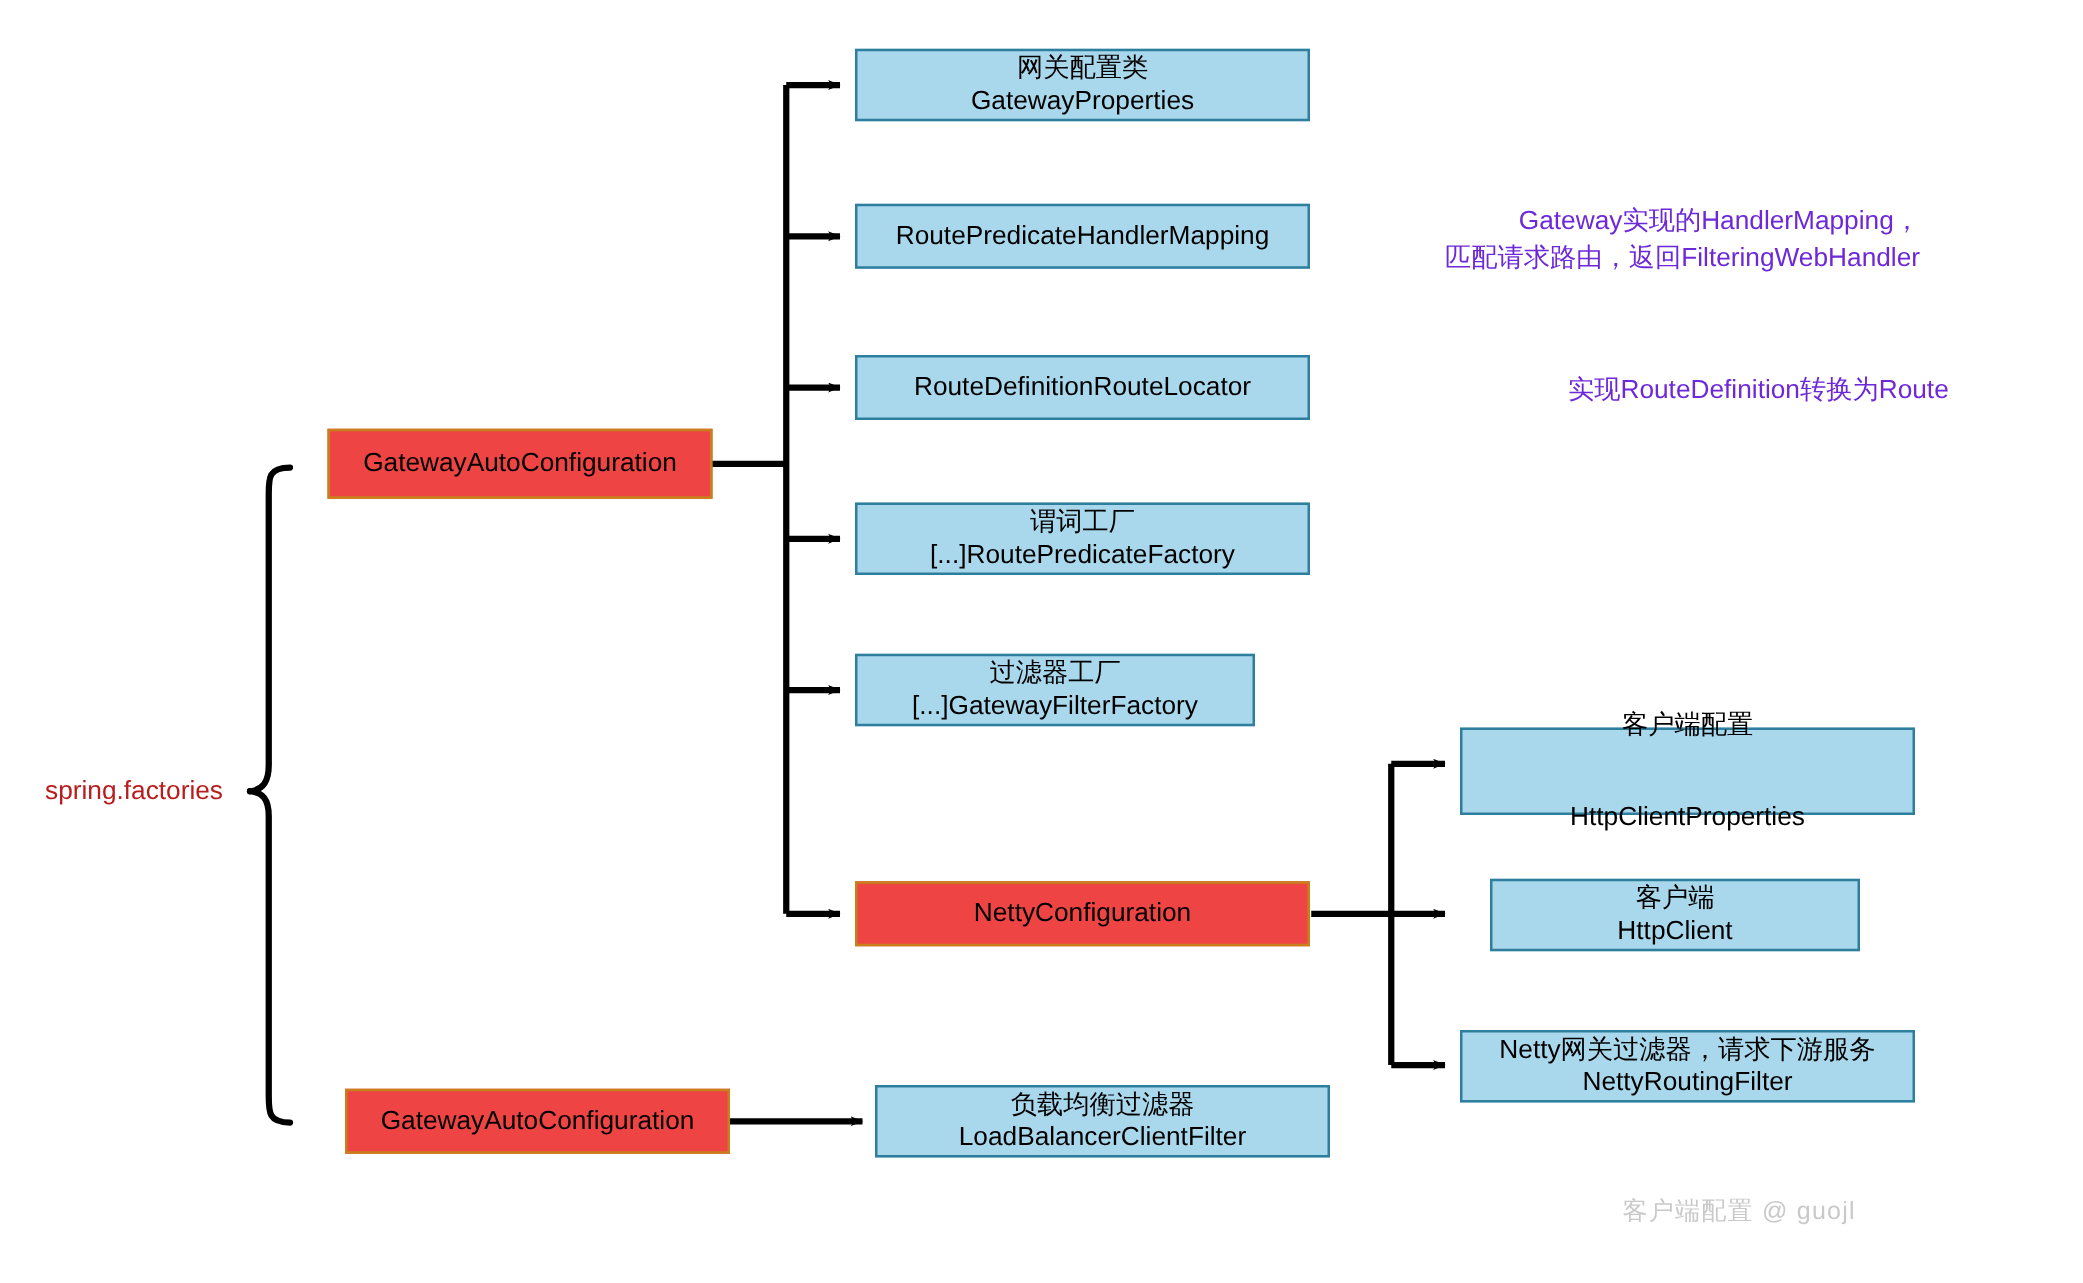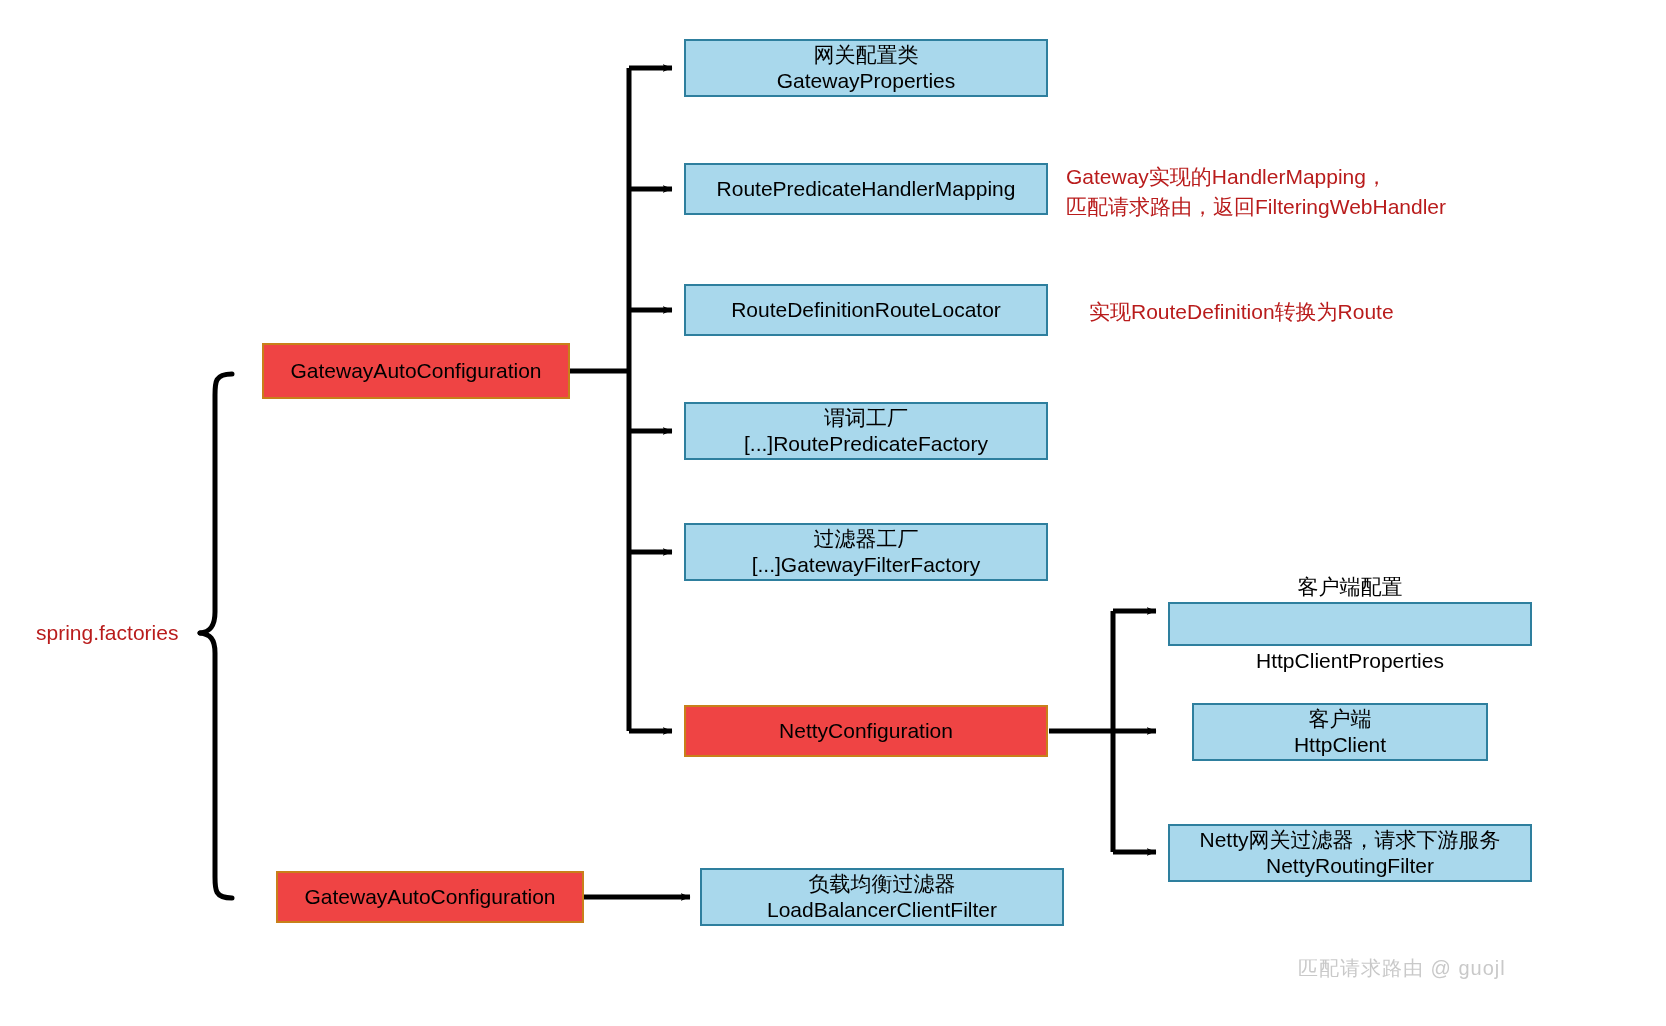--- a/index.html
+++ b/index.html
@@ -45,24 +45,24 @@
     background: #ef4444;
     border: 2px solid #c8801a;
     font-size: 21px;
   }
   .node .l2 {
     display: block;
   }
   .note {
     position: absolute;
     font-size: 21px;
-    color: #b91c1c;
+    color: #6d28d9;
     line-height: 1.42;
     white-space: pre-line;
-    text-align: left;
+    text-align: right;
   }
   .root-label {
     position: absolute;
     font-size: 21px;
     color: #b91c1c;
     white-space: nowrap;
   }
   .watermark {
     position: absolute;
     font-size: 20px;
@@ -134,30 +134,30 @@
 
   <div class="node blue" style="left:684px; top:284px; width:364px; height:52px;">
     <span class="l1">RouteDefinitionRouteLocator</span>
   </div>
 
   <div class="node blue" style="left:684px; top:402px; width:364px; height:58px;">
     <span class="l1">谓词工厂</span>
     <span class="l2">[...]RoutePredicateFactory</span>
   </div>
 
-  <div class="node blue" style="left:684px; top:523px; width:364px; height:58px;">
+  <div class="node blue" style="left:684px; top:523px; width:320px; height:58px;">
     <span class="l1">过滤器工厂</span>
     <span class="l2">[...]GatewayFilterFactory</span>
   </div>
 
   <div class="node orange" style="left:684px; top:705px; width:364px; height:52px;">
     <span class="l1">NettyConfiguration</span>
   </div>
 
-  <div class="node blue" style="left:1168px; top:602px; width:364px; height:44px;gap:48px;">
+  <div class="node blue" style="left:1168px; top:582px; width:364px; height:70px;gap:48px;">
     <span class="l1">客户端配置</span>
     <span class="l2">HttpClientProperties</span>
   </div>
 
   <div class="node blue" style="left:1192px; top:703px; width:296px; height:58px;">
     <span class="l1">客户端</span>
     <span class="l2">HttpClient</span>
   </div>
 
   <div class="node blue" style="left:1168px; top:824px; width:364px; height:58px;">
@@ -172,15 +172,15 @@
   <div class="node blue" style="left:700px; top:868px; width:364px; height:58px;">
     <span class="l1">负载均衡过滤器</span>
     <span class="l2">LoadBalancerClientFilter</span>
   </div>
 
   <div class="note" style="left:1066px; top:162px; width:470px;">Gateway实现的HandlerMapping，
 匹配请求路由，返回FilteringWebHandler</div>
 
   <div class="note" style="left:1066px; top:297px; width:470px;margin-left:23px;">实现RouteDefinition转换为Route</div>
 
-  <div class="watermark" style="left:1298px; top:955px;">匹配请求路由 @ guojl</div>
+  <div class="watermark" style="left:1298px; top:955px;">客户端配置 @ guojl</div>
 
 </div>
 
 </body></html>

